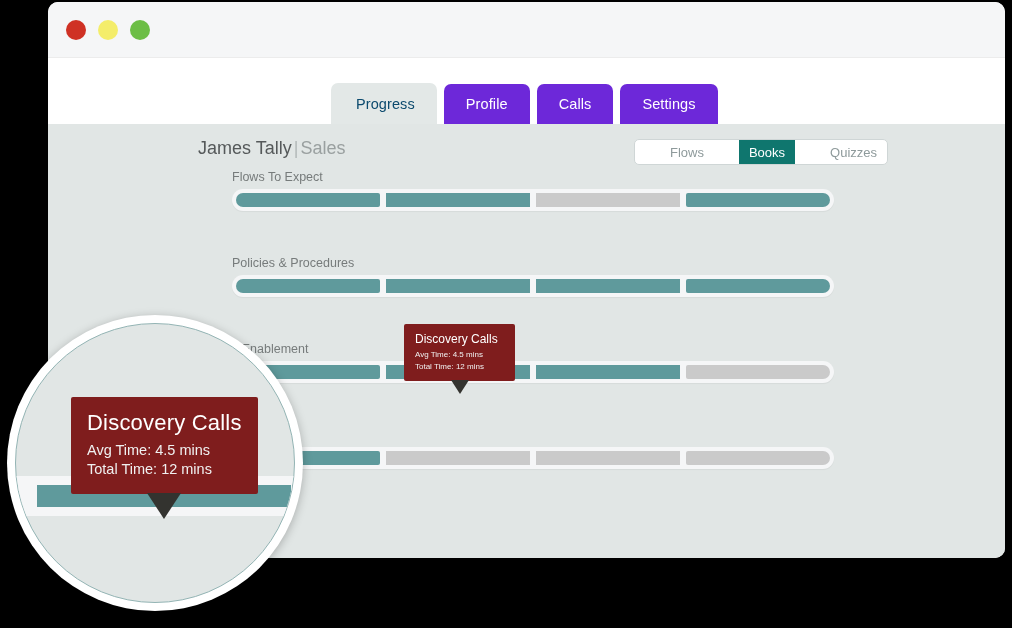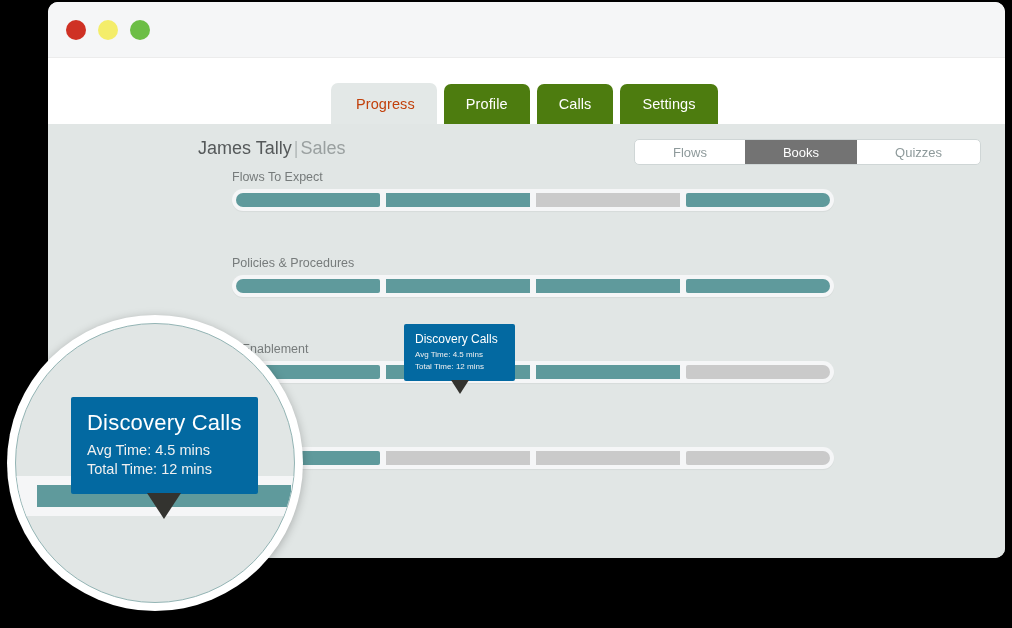--- a/index.html
+++ b/index.html
@@ -33,27 +33,27 @@
 
   
   .tabstrip {
     height:66px; background:#ffffff;
     position:relative;
   }
   .tabs { position:absolute; left:283px; bottom:0; display:flex; align-items:flex-end; gap:7px; }
   .tab {
     height:40px; padding:0 22px;
     border-radius:7px 7px 0 0;
-    background:#4d7c0f; color:#ffffff;
+    background:#6d28d9; color:#ffffff;
     font-size:14.5px; letter-spacing:.1px;
     display:flex; align-items:center; justify-content:center;
     white-space:nowrap;
     cursor:pointer;
   }
-  .tab.active { background:#e3e8e7; color:#c2410c; height:41px;padding-left:25px; }
+  .tab.active { background:#e3e8e7; color:#0c4a6e; height:41px;padding-left:25px; }
 
   
   .appbody { background:#e1e6e5; height:434px; position:relative; }
 
   .headerrow {
     position:absolute; left:7px; top:0; width:100%;
     height:52px;
   }
   .uname {
     position:absolute; left:143px; top:14px;
@@ -62,26 +62,26 @@
   .uname .sep { color:#b3b9b9; font-weight:300; padding:0 2px; }
   .uname .role { color:#9aa0a0; }
 
   .segctl {
     position:absolute; left:579px; top:15px;
     display:flex; background:#ffffff;
     border:1px solid #cfd6d6; border-radius:5px;
     overflow:hidden; height:26px;
   }
   .segbtn {
-    padding:0 38px; height:100%;
+    padding:0 10px; height:100%;
     font-size:13px; color:#8e9a9b;
     display:flex; align-items:center; justify-content:flex-start;
-    cursor:pointer; white-space:nowrap;
-  }
-  .segbtn.on { background:#737373; color:#fff; }
+    cursor:pointer; white-space:nowrap;margin-left:25px;
+  }
+  .segbtn.on { background:#0f766e; color:#fff; }
 
   
   .rows { position:absolute; left:0; top:46px; width:100%; }
   .row { position:relative; height:86px; }
   .rowlabel {
     position:absolute; left:184px; top:0;
     font-size:12.5px; color:#767b7b; white-space:nowrap;
   }
   .track {
     position:absolute; left:184px; top:19px;
@@ -94,21 +94,21 @@
   .seg { height:14px; flex:1; }
   .seg + .seg { margin-left:6px; }
   .seg.done { background:#5f9a9c; }
   .seg.todo { background:#cacaca; }
   .seg:first-child { border-radius:7px 2px 2px 7px; }
   .seg:last-child  { border-radius:2px 7px 7px 2px; }
 
   
   .tip {
     position:absolute;
-    background:#0369a1; color:#fff;
+    background:#7f1d1d; color:#fff;
     border-radius:2px; padding:8px 11px 9px;
     white-space:nowrap;
   }
   .tip .tip-title { font-size:12px; margin-bottom:3px; }
   .tip .tip-line  { font-size:8px; line-height:1.45; color:#f0f0f0; }
   .tip .arrow {
     position:absolute; left:50%; bottom:-13px;
     margin-left:-9px; width:0; height:0;
     border-left:9px solid transparent;
     border-right:9px solid transparent;

